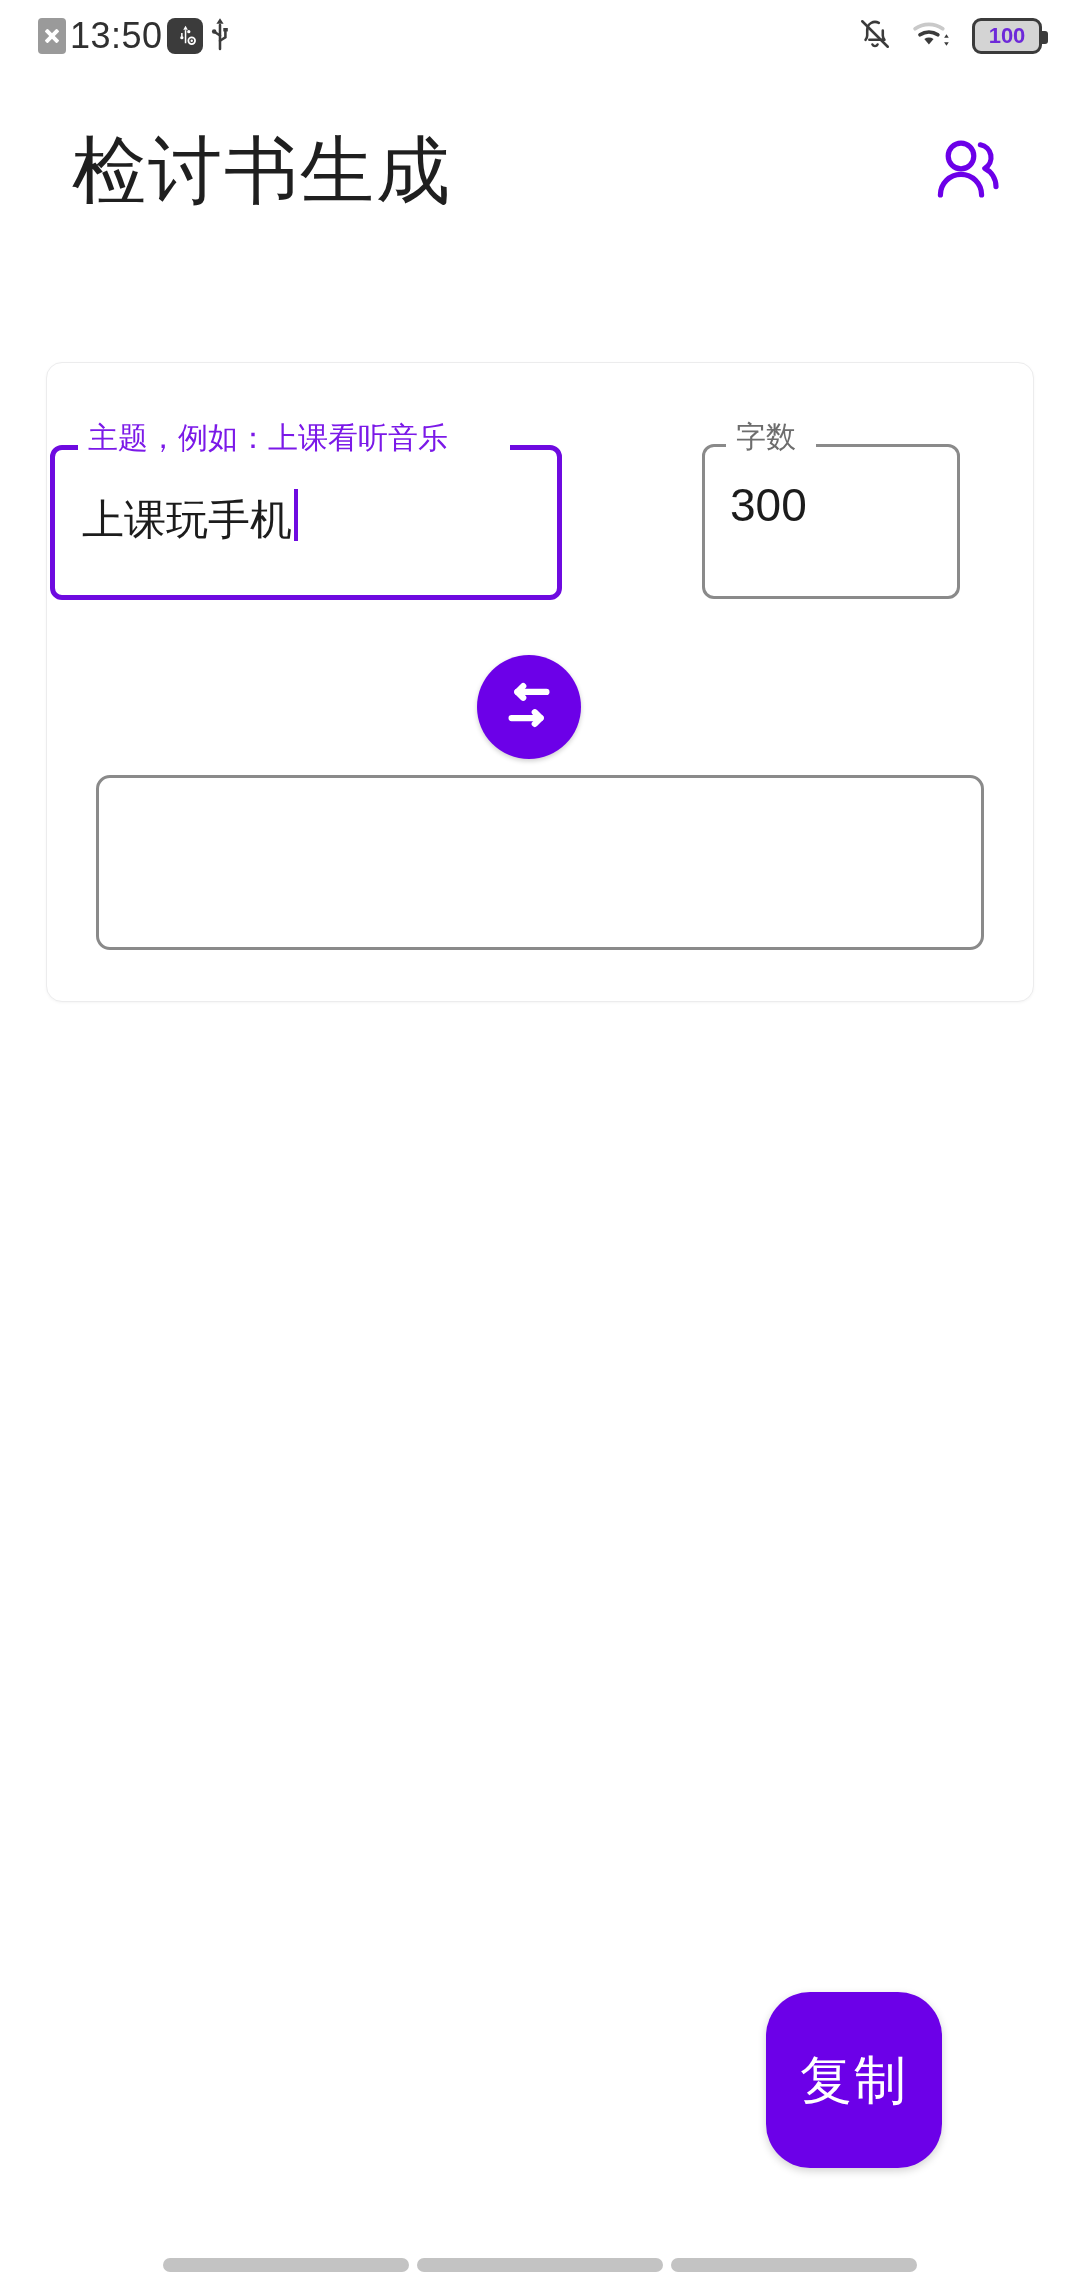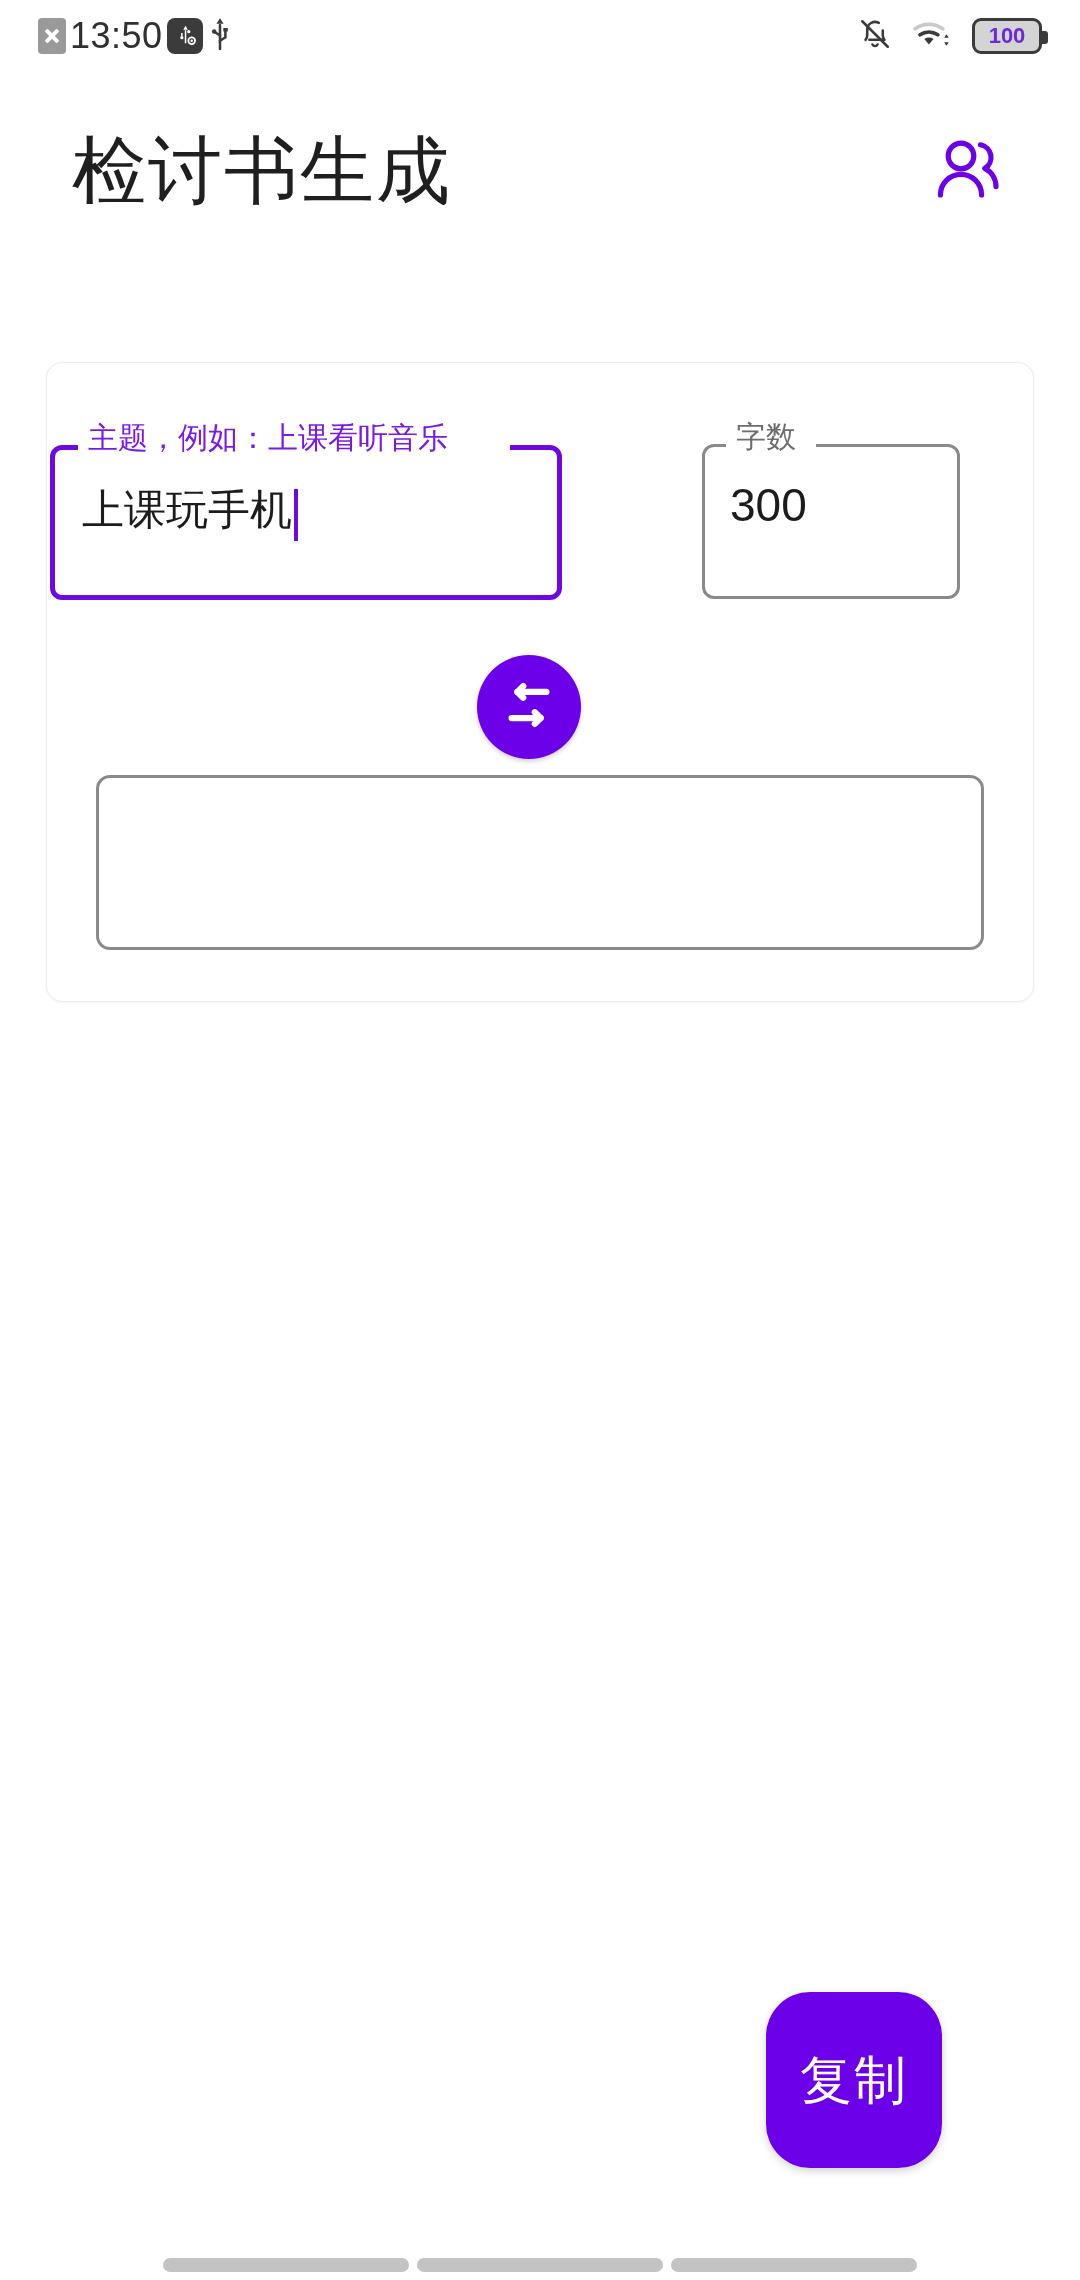--- a/index.html
+++ b/index.html
@@ -178,21 +178,21 @@
     left: 34px;
   }
   .field-value {
     position: absolute;
     left: 32px;
     top: 44px;
     font-size: 42px;
     color: #1c1c1c;
     line-height: 1;
     display: flex;
-    align-items: flex-start;
+    align-items: flex-end;
     white-space: nowrap;
   }
   .caret {
     display: inline-block;
     width: 4px;
     height: 52px;
     background: #6e0ae0;
     margin-left: 2px;
     vertical-align: middle;
   }

